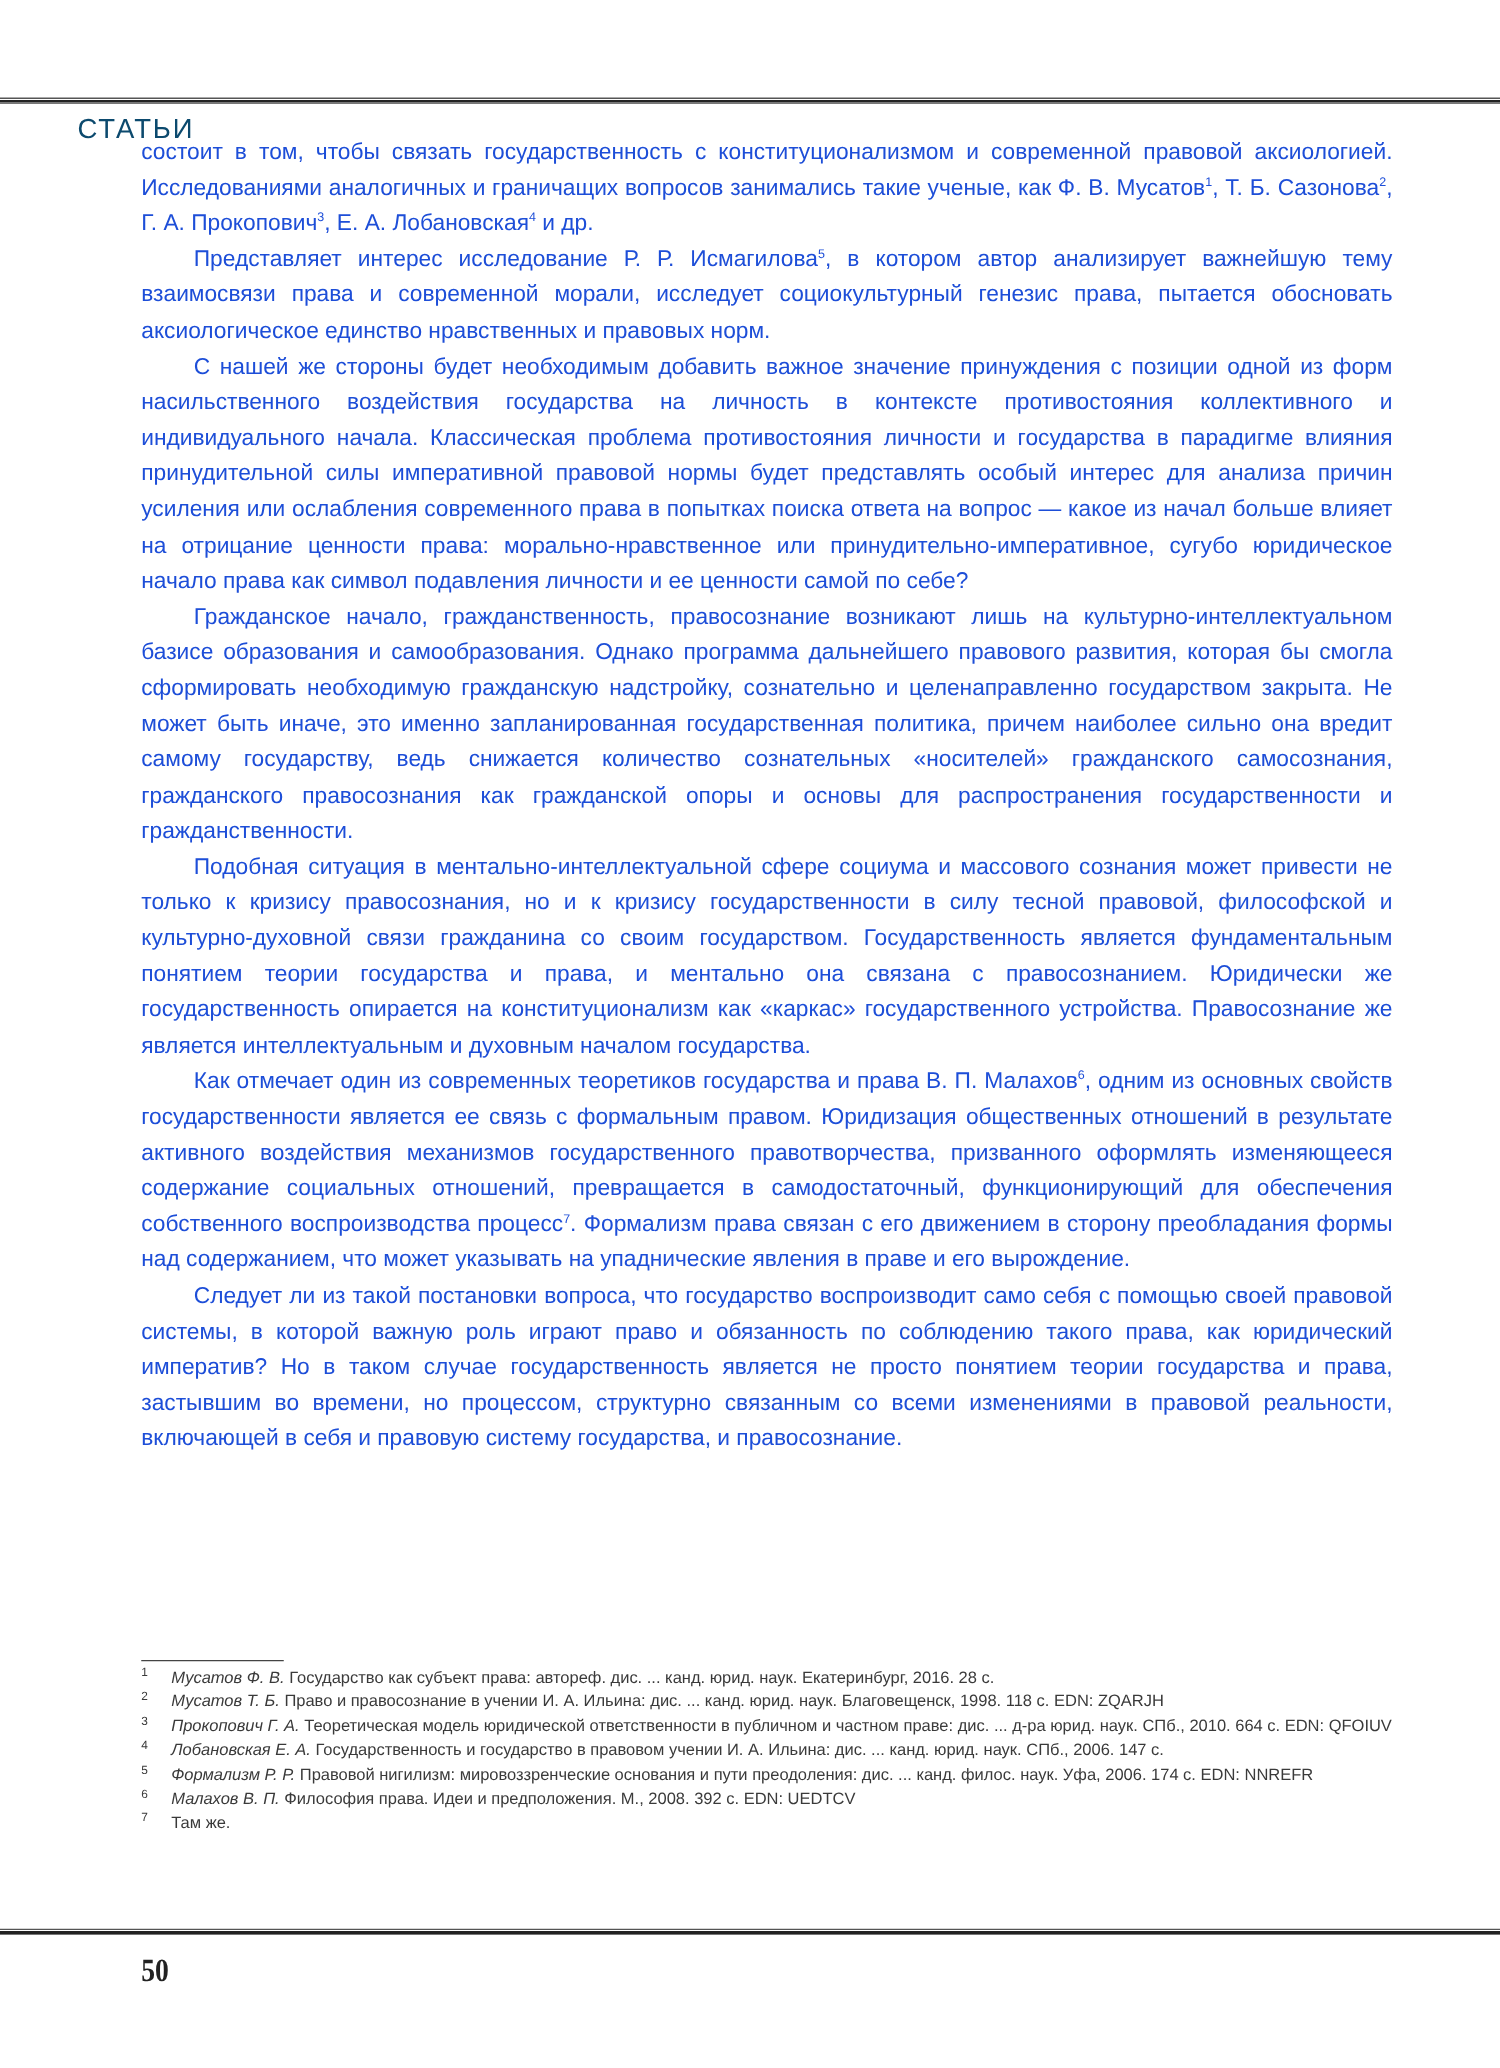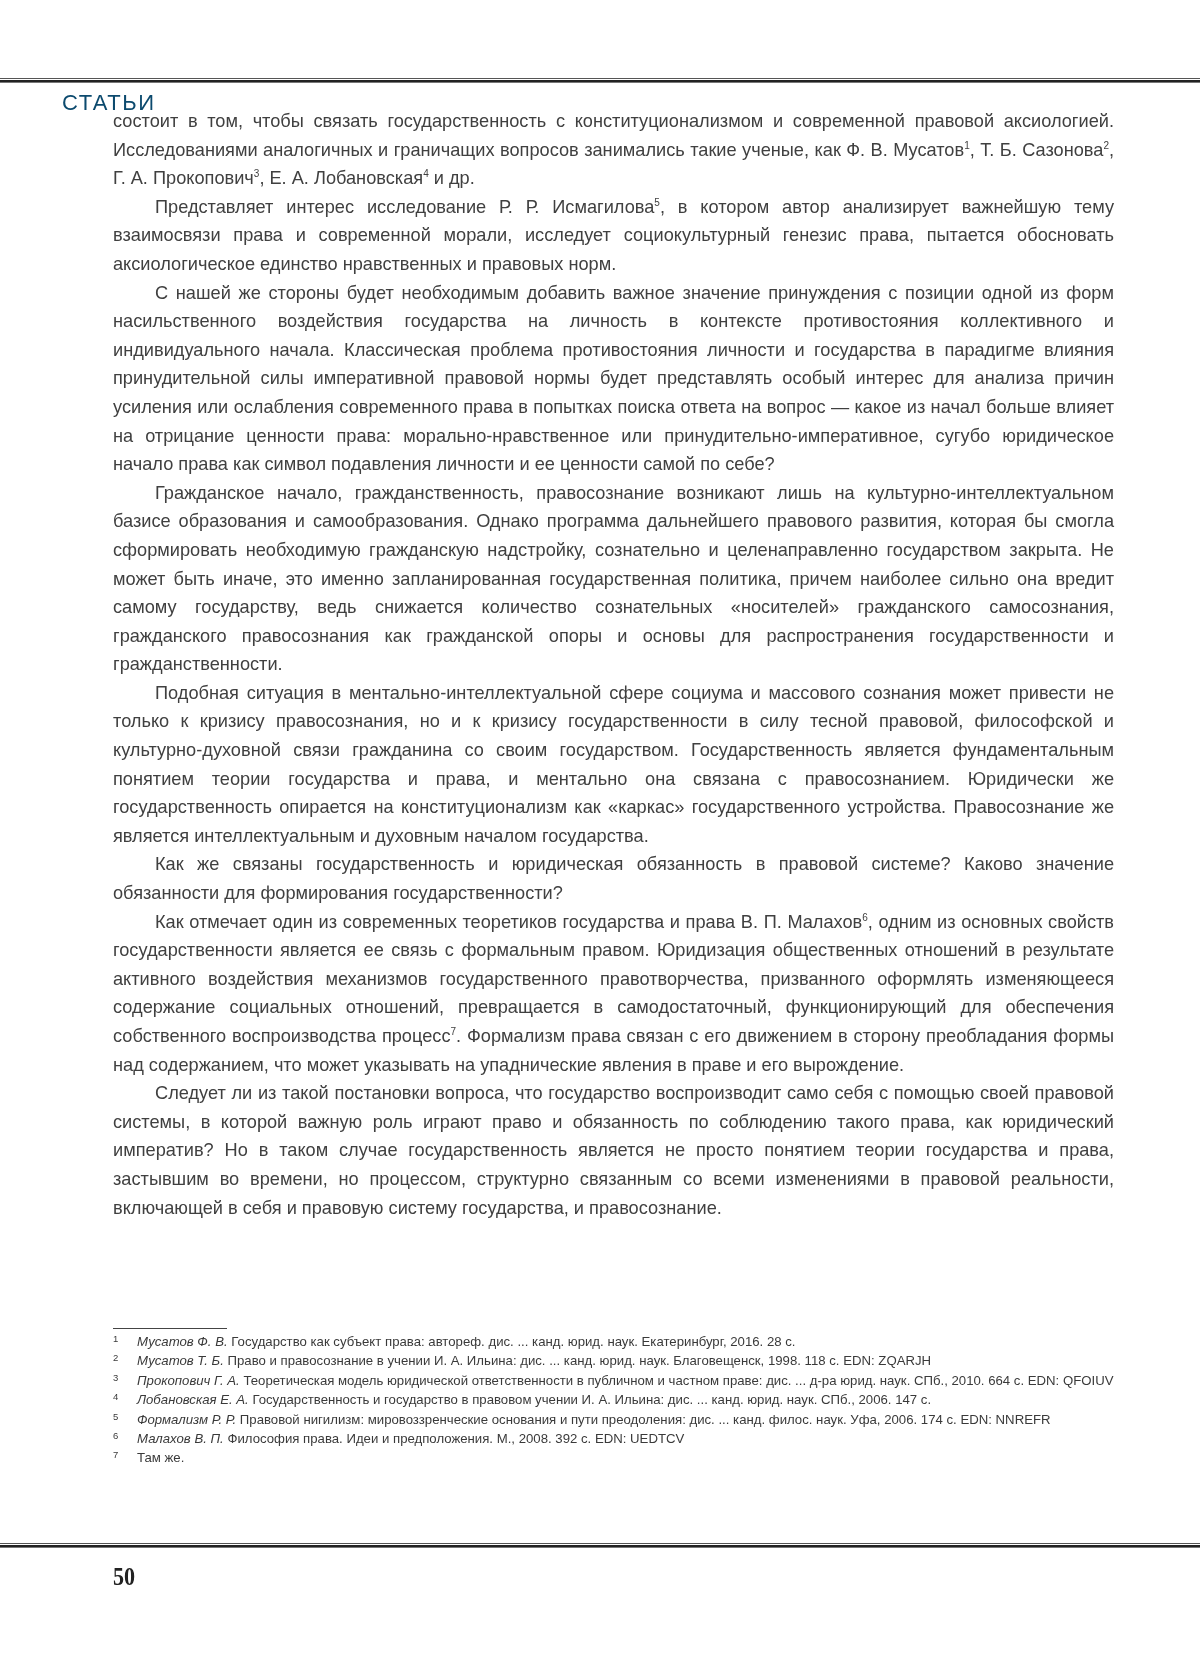--- a/index.html
+++ b/index.html
@@ -11,21 +11,21 @@
     }
     .rule {
       position: absolute; left: 0; width: 1200px; height: 6px;
       background: linear-gradient(to bottom, #555 0, #555 1px, #fff 1px, #fff 2px, #222 2px, #222 4px, #777 4px, #777 5px, #fff 5px);
     }
     .rule.top { top: 78px; }
     .rule.bottom { top: 1543px; }
     .body-text {
       position: absolute; left: 113px; top: 107px; width: 1001px;
       font-family: "Liberation Sans", sans-serif; font-size: 18.2px; line-height: 28.6px;
-      text-align: justify; color: #404040;
+      text-align: justify; color: #1d4ed8;
     }
     .body-text p { margin: 0; text-indent: 42px; hyphens: manual; }
     .body-text p.first { text-indent: 0; }
     sup { font-size: 10px; line-height: 0; vertical-align: 7px; }
     .fn-rule {
       position: absolute; left: 113px; top: 1328px; width: 114px; height: 1px; background: #444;
     }
     .footnotes {
       position: absolute; left: 113px; top: 1332px; width: 1001px;
       font-family: "Liberation Sans", sans-serif; font-size: 13.2px; line-height: 19.4px;
@@ -45,21 +45,20 @@
 
 <div class="running-head">СТАТЬИ</div>
 <div class="rule top"></div>
 
 <div class="body-text" id="body-text">
     <p class="first"><span>состоит в том, чтобы связать государственность с конституционализмом и современной правовой аксиологией. Исследованиями аналогичных и граничащих вопросов занимались такие ученые, как Ф. В. Мусатов</span><sup>1</sup><span>, Т. Б. Сазонова</span><sup>2</sup><span>, Г. А. Прокопович</span><sup>3</sup><span>, Е. А. Лобановская</span><sup>4</sup><span> и др.</span></p>
     <p><span>Представляет интерес исследование Р. Р. Исмагилова</span><sup>5</sup><span>, в котором автор анализирует важнейшую тему взаимосвязи права и современной морали, исследует социокультурный генезис права, пытается обосновать аксиологическое единство нравственных и правовых норм.</span></p>
     <p><span>С нашей же стороны будет необходимым добавить важное значение принуждения с позиции од­ной из форм насильственного воздействия государства на личность в контексте противостояния кол­лективного и индивидуального начала. Классическая проблема противостояния личности и государства в парадигме влияния принудительной силы императивной правовой нормы будет представлять особый интерес для анализа причин усиления или ослабления современного права в попытках поиска ответа на вопрос — какое из начал больше влияет на отрицание ценности права: морально-нравственное или принудительно-императивное, сугубо юридическое начало права как символ подавления личности и ее ценности самой по себе?</span></p>
     <p><span>Гражданское начало, гражданственность, правосознание возникают лишь на культурно-интеллекту­альном базисе образования и самообразования. Однако программа дальнейшего правового развития, которая бы смогла сформировать необходимую гражданскую надстройку, сознательно и целенаправ­ленно государством закрыта. Не может быть иначе, это именно запланированная государственная поли­тика, причем наиболее сильно она вредит самому государству, ведь снижается количество сознательных «носителей» гражданского самосознания, гражданского правосознания как гражданской опоры и осно­вы для распространения государственности и гражданственности.</span></p>
     <p><span>Подобная ситуация в ментально-интеллектуальной сфере социума и массового сознания может привести не только к кризису правосознания, но и к кризису государственности в силу тесной правовой, философской и культурно-духовной связи гражданина со своим государством. Государственность явля­ется фундаментальным понятием теории государства и права, и ментально она связана с правосознани­ем. Юридически же государственность опирается на конституционализм как «каркас» государственного устройства. Правосознание же является интеллектуальным и духовным началом государства.</span></p>
-    <p><span>Как же связаны государственность и юридическая обязанность в правовой системе? Каково значе­ние обязанности для формирования государственности?</span></p>
     <p><span>Как отмечает один из современных теоретиков государства и права В. П. Малахов</span><sup>6</sup><span>, одним из основ­ных свойств государственности является ее связь с формальным правом. Юридизация общественных от­ношений в результате активного воздействия механизмов государственного правотворчества, призван­ного оформлять изменяющееся содержание социальных отношений, превращается в самодостаточный, функционирующий для обеспечения собственного воспроизводства процесс</span><sup>7</sup><span>. Формализм права связан с его движением в сторону преобладания формы над содержанием, что может указывать на упадниче­ские явления в праве и его вырождение.</span></p>
     <p><span>Следует ли из такой постановки вопроса, что государство воспроизводит само себя с помощью своей правовой системы, в которой важную роль играют право и обязанность по соблюдению такого права, как юридический императив? Но в таком случае государственность является не просто поняти­ем теории государства и права, застывшим во времени, но процессом, структурно связанным со всеми изменениями в правовой реальности, включающей в себя и правовую систему государства, и право­сознание.</span></p>
   </div>
 
 <div class="fn-rule"></div>
 <div class="footnotes" id="footnotes">
     <p class="fn"><span class="fn-num">1</span><span class="fn-author">Мусатов Ф. В.</span><span> Государство как субъект права: автореф. дис. ... канд. юрид. наук. Екатеринбург, 2016. 28 с.</span></p>
     <p class="fn"><span class="fn-num">2</span><span class="fn-author">Мусатов Т. Б.</span><span> Право и правосознание в учении И. А. Ильина: дис. ... канд. юрид. наук. Благовещенск, 1998. 118 с. EDN: ZQARJH</span></p>
     <p class="fn"><span class="fn-num">3</span><span class="fn-author">Прокопович Г. А.</span><span> Теоретическая модель юридической ответственности в публичном и частном праве: дис. ... д-ра юрид. наук. СПб., 2010. 664 с. EDN: QFOIUV</span></p>
     <p class="fn"><span class="fn-num">4</span><span class="fn-author">Лобановская Е. А.</span><span> Государственность и государство в правовом учении И. А. Ильина: дис. ... канд. юрид. наук. СПб., 2006. 147 с.</span></p>

